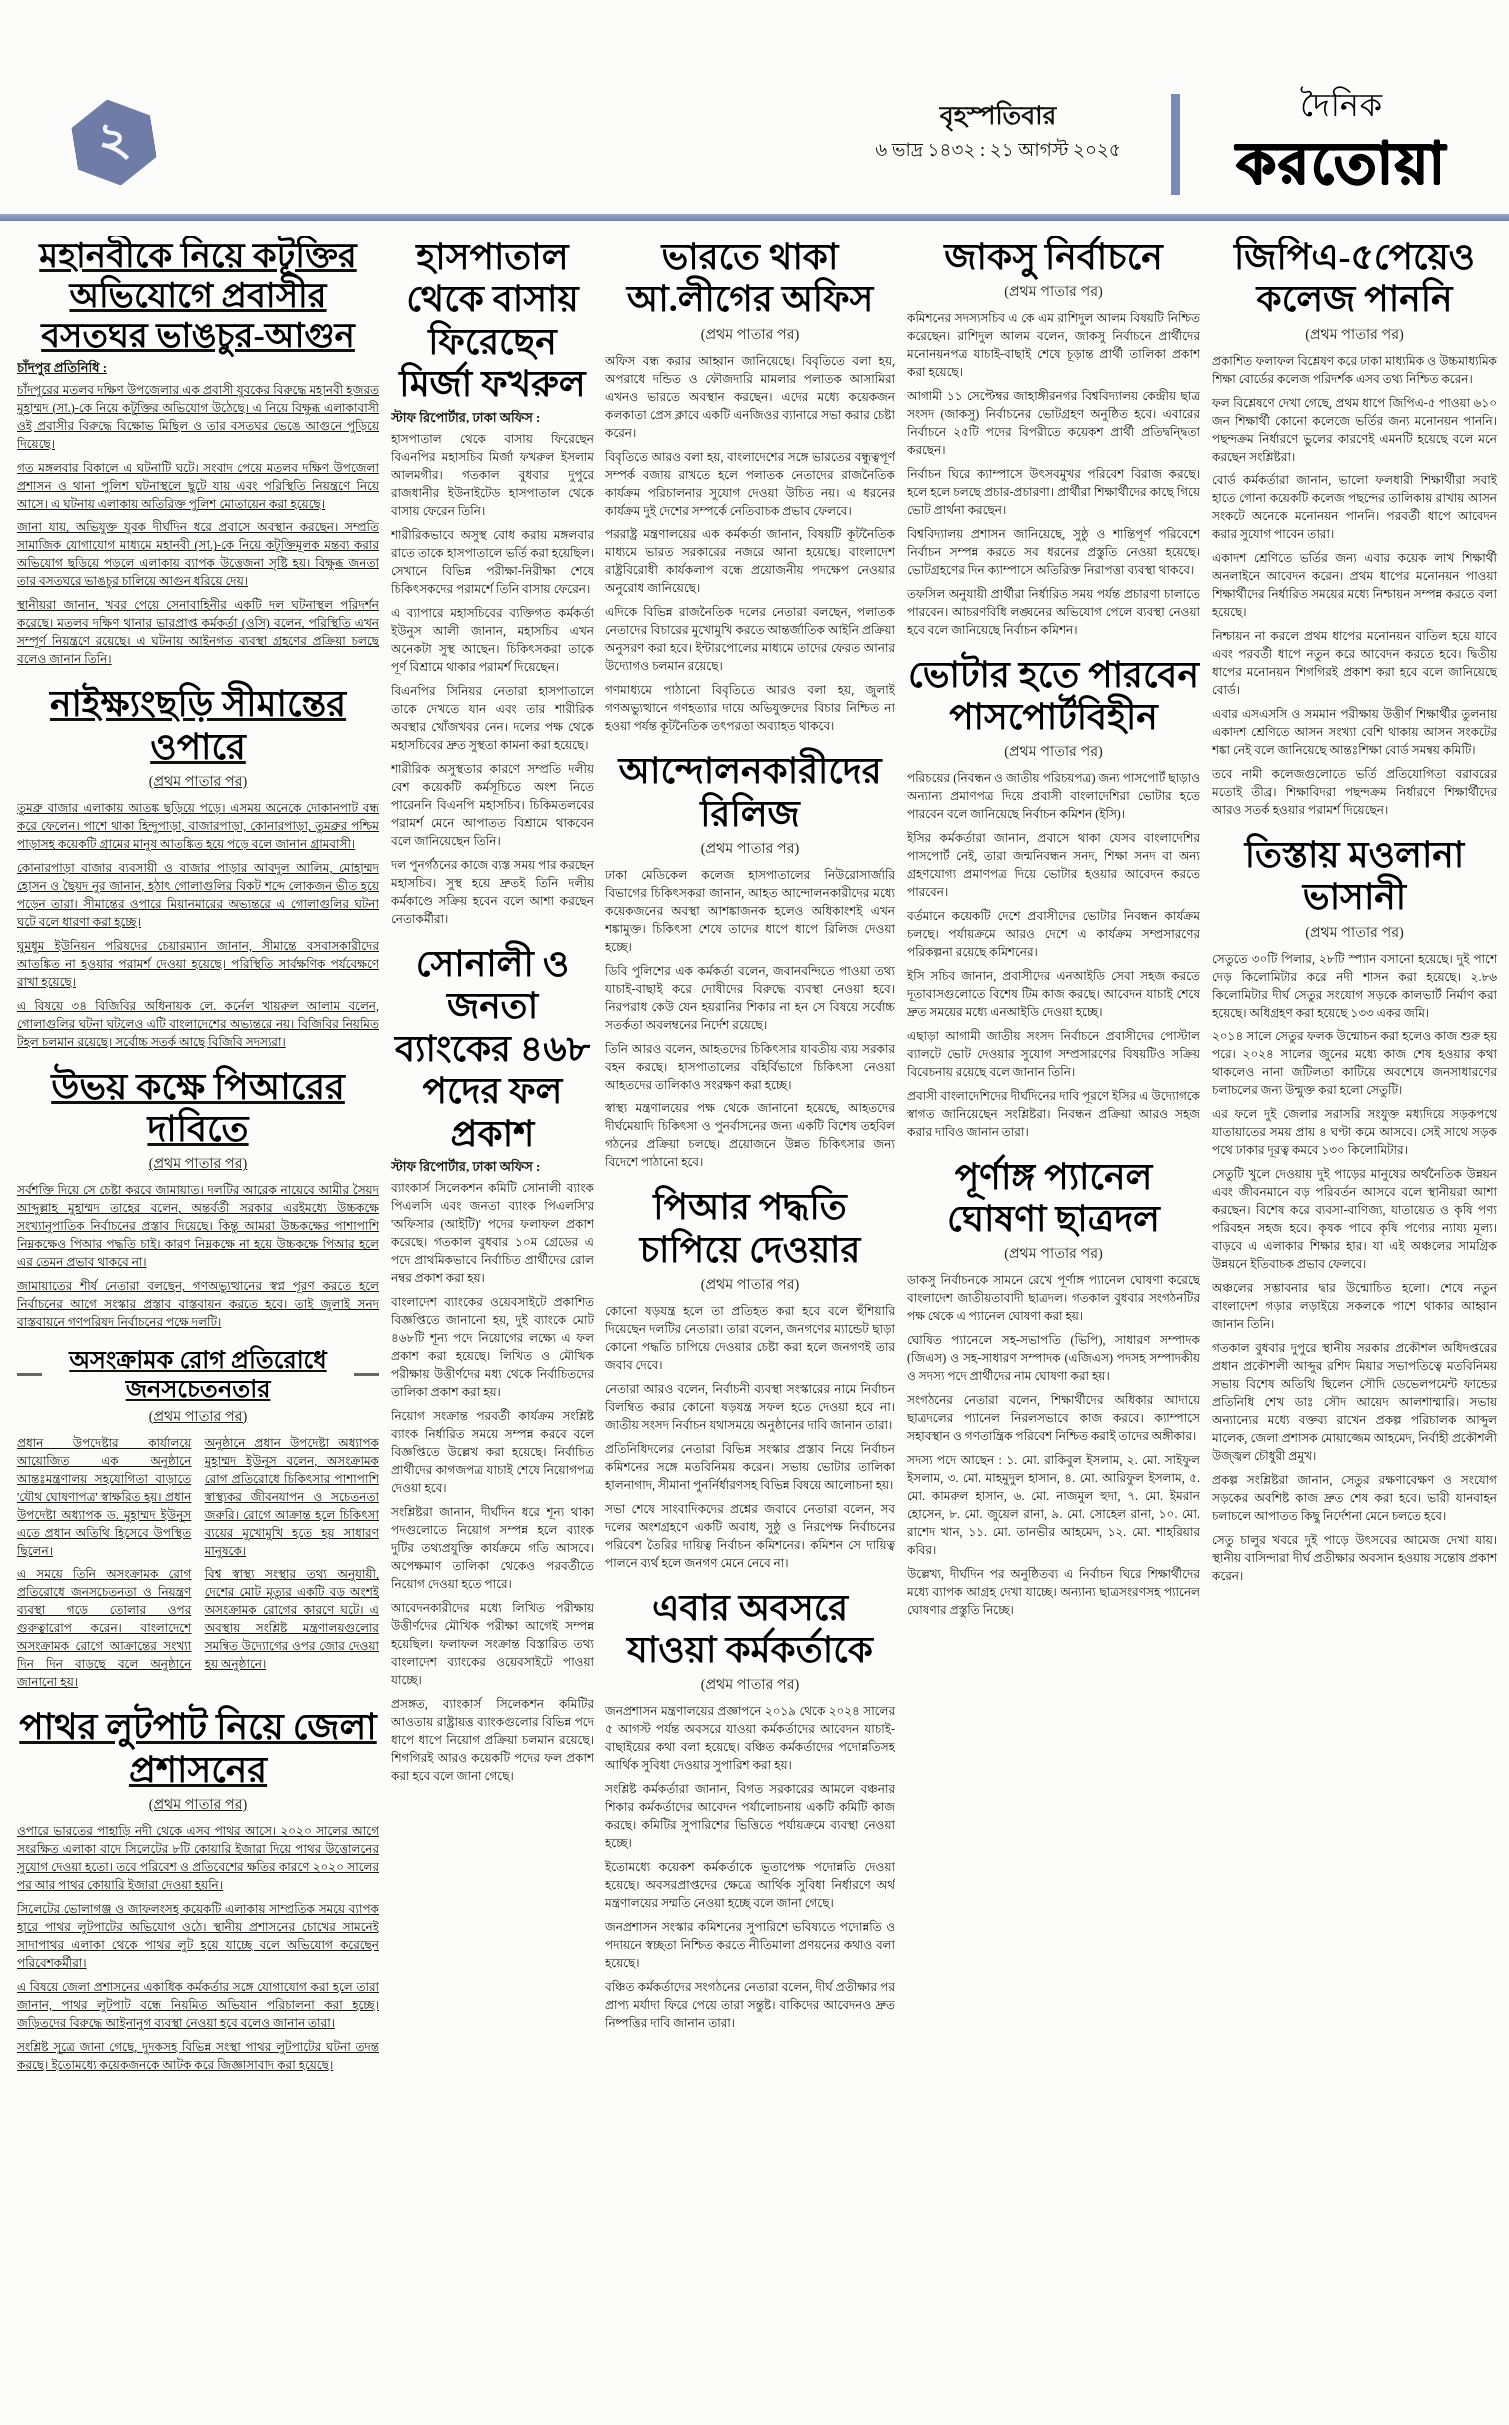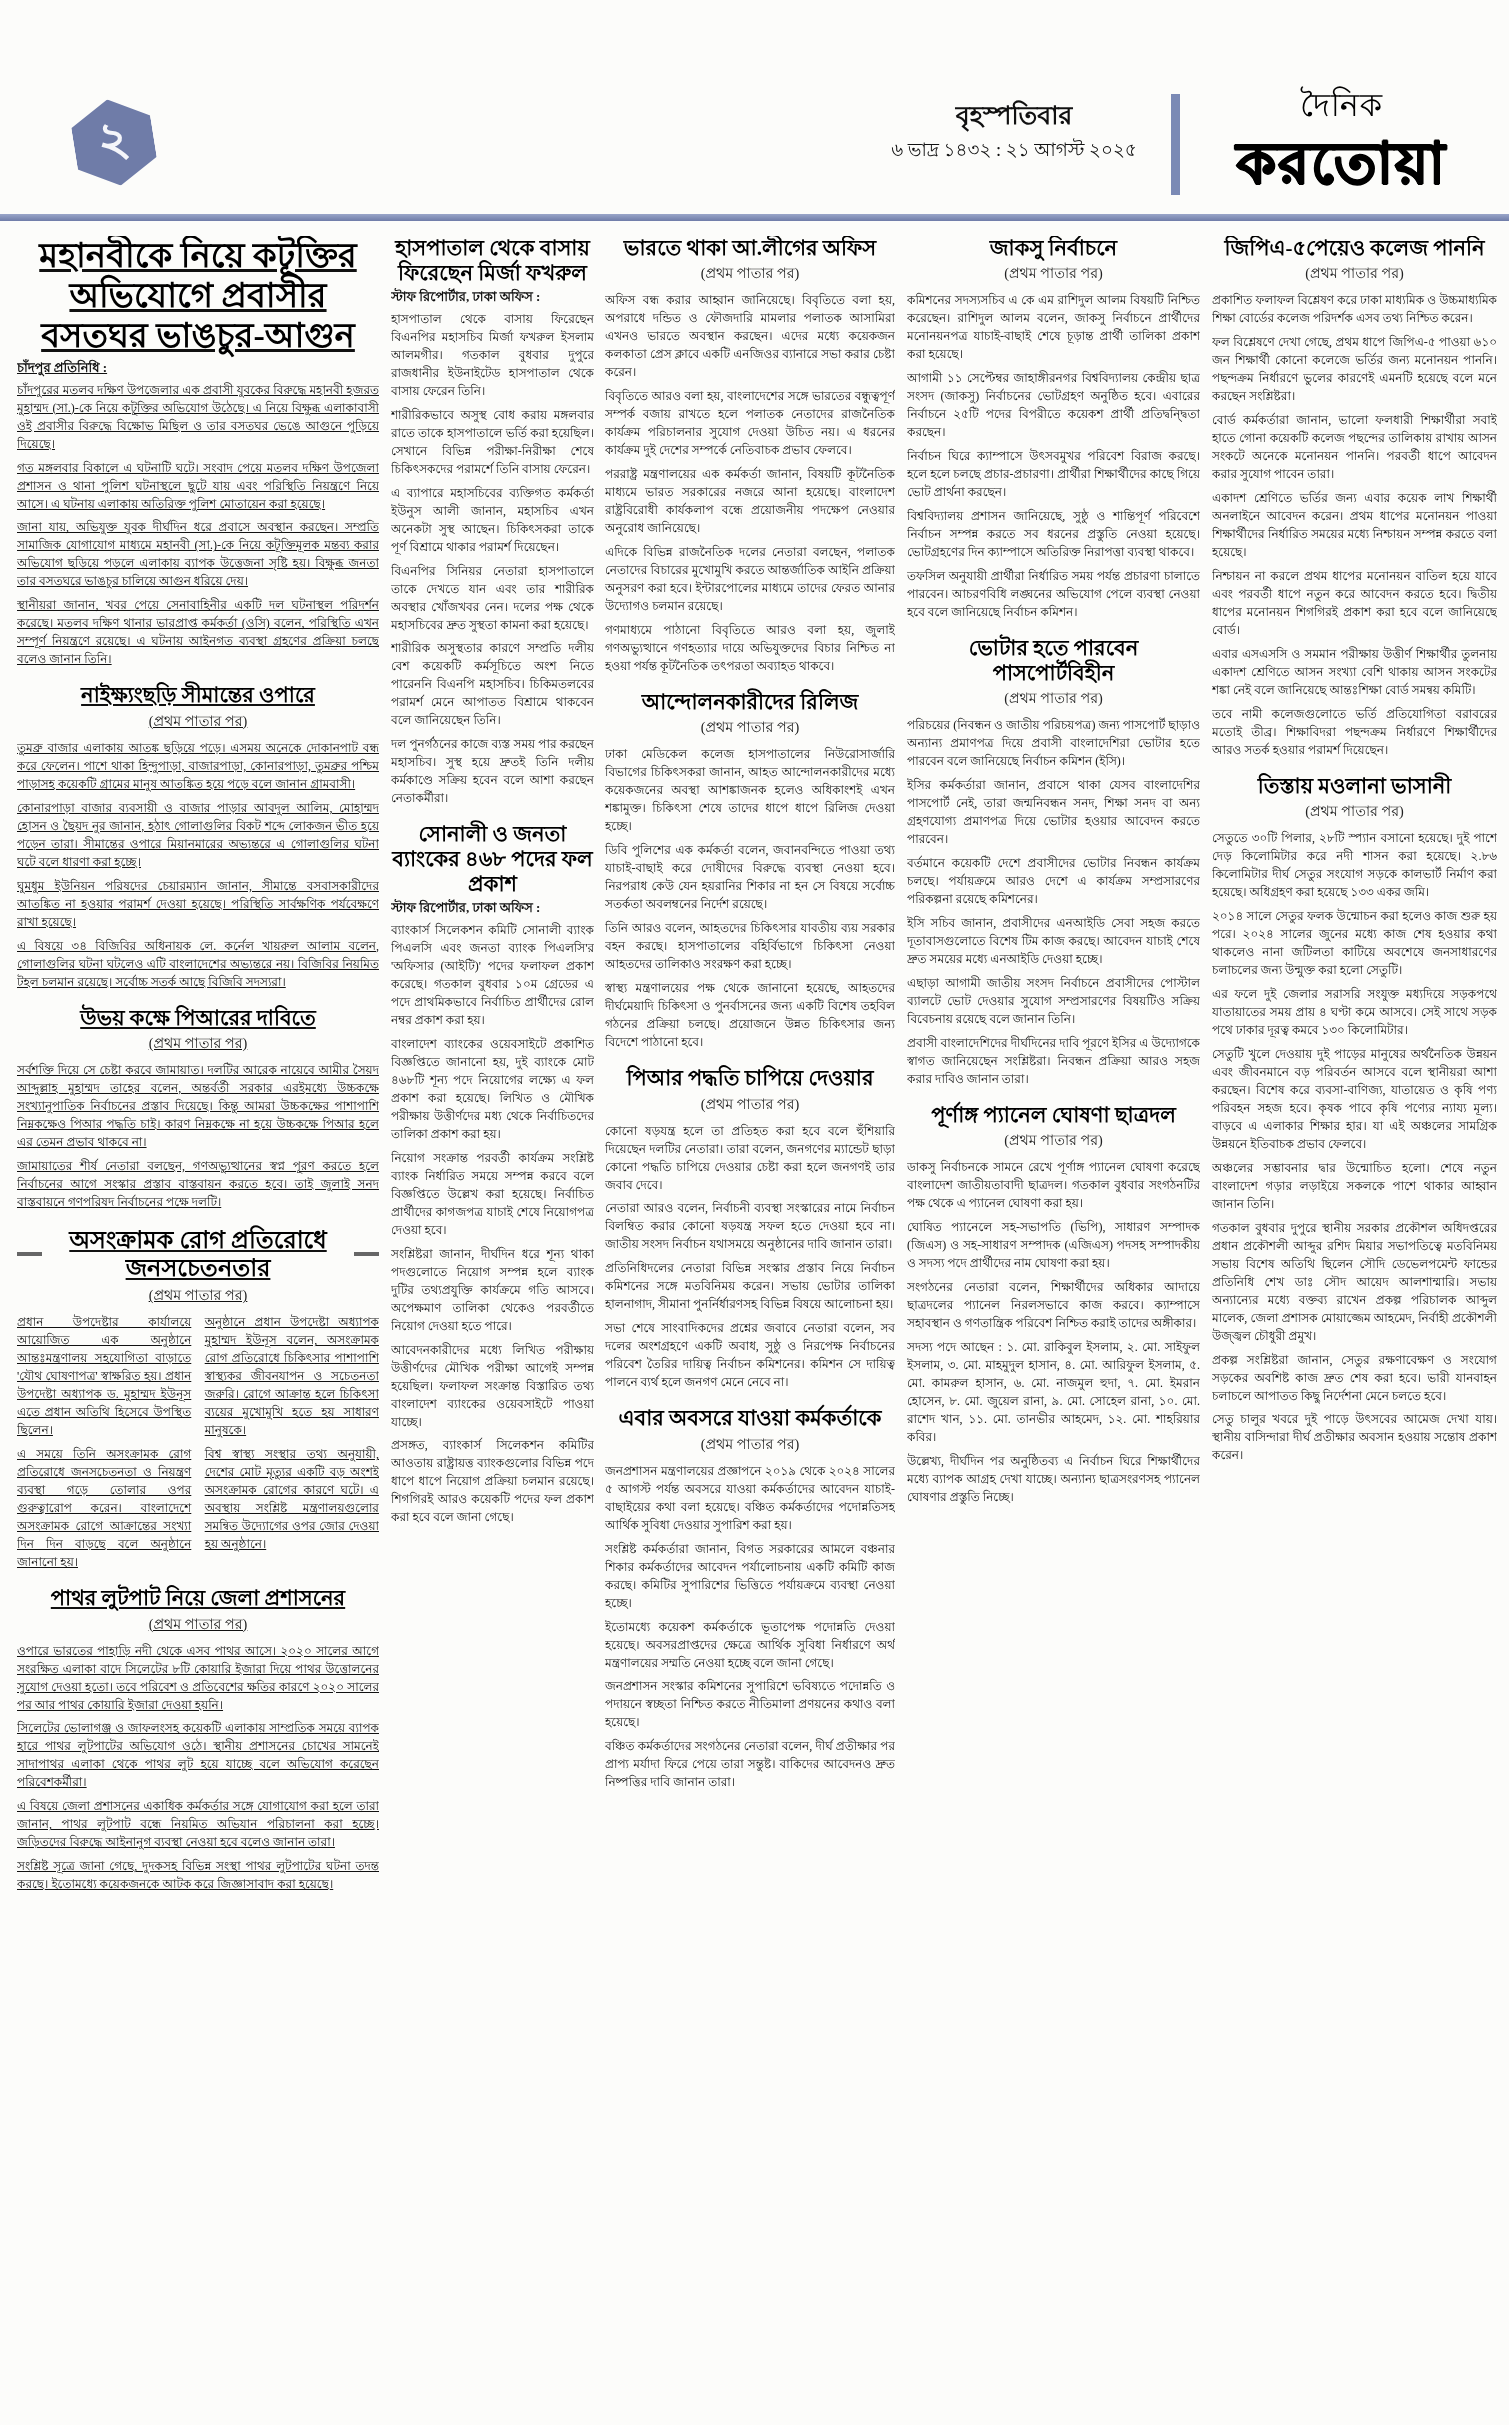--- a/index.html
+++ b/index.html
@@ -12,21 +12,21 @@
   
   .header{position:absolute;left:0;top:0;width:1509px;height:220px;}
   .page-badge{
     position:absolute;left:74px;top:99px;width:80px;height:87px;
     background:#6f7ca8;color:#f4f5fa;
     clip-path:polygon(50% 0,100% 26%,100% 74%,50% 100%,0 74%,0 26%);
     display:flex;align-items:center;justify-content:center;
     font-size:49px;font-weight:bold;transform:rotate(-9deg);
   }
   .dateblock{
-    position:absolute;right:344px;top:101px;width:302px;text-align:center;
+    position:absolute;right:360px;top:101px;width:302px;text-align:center;
   }
   .weekday{font-size:25px;font-weight:bold;line-height:1.2;}
   .dateline{font-size:18.4px;margin-top:5px;}
   .vbar{
     position:absolute;right:329px;top:94px;width:9.2px;height:101px;background:#7b8ab5;
   }
   .masthead{
     position:absolute;right:25px;top:80px;width:285px;text-align:center;color:#000;
   }
   .masthead-top{font-size:32px;font-weight:400;letter-spacing:0.8px;}
@@ -41,21 +41,21 @@
   
   .col{
     position:absolute;top:236px;height:2177px;overflow:hidden;
   }
   .article{margin:0 0 15px 0;}
   .headline{
     text-align:center;font-weight:bold;color:#000;margin:0 0 1.7px 0;
     line-height:1.18;
   }
   .h-xl{font-size:34px;}
-  .h-lg{font-size:21px;}
+  .h-lg{font-size:36px;}
   .h-md{font-size:24px;}
   .headline.dash{display:flex;align-items:center;gap:8.4px;}
   .headline.dash::before,.headline.dash::after{
     content:"";flex:1 1 34px;height:3.4px;background:#666;min-width:23.5px;
   }
   .cont{
     text-align:center;font-size:14.3px;margin:0 0 5px 0;color:#222;
   }
   .byline{font-weight:bold;font-size:13px;margin:1.7px 0 1.7px 0;}
   .body p{

